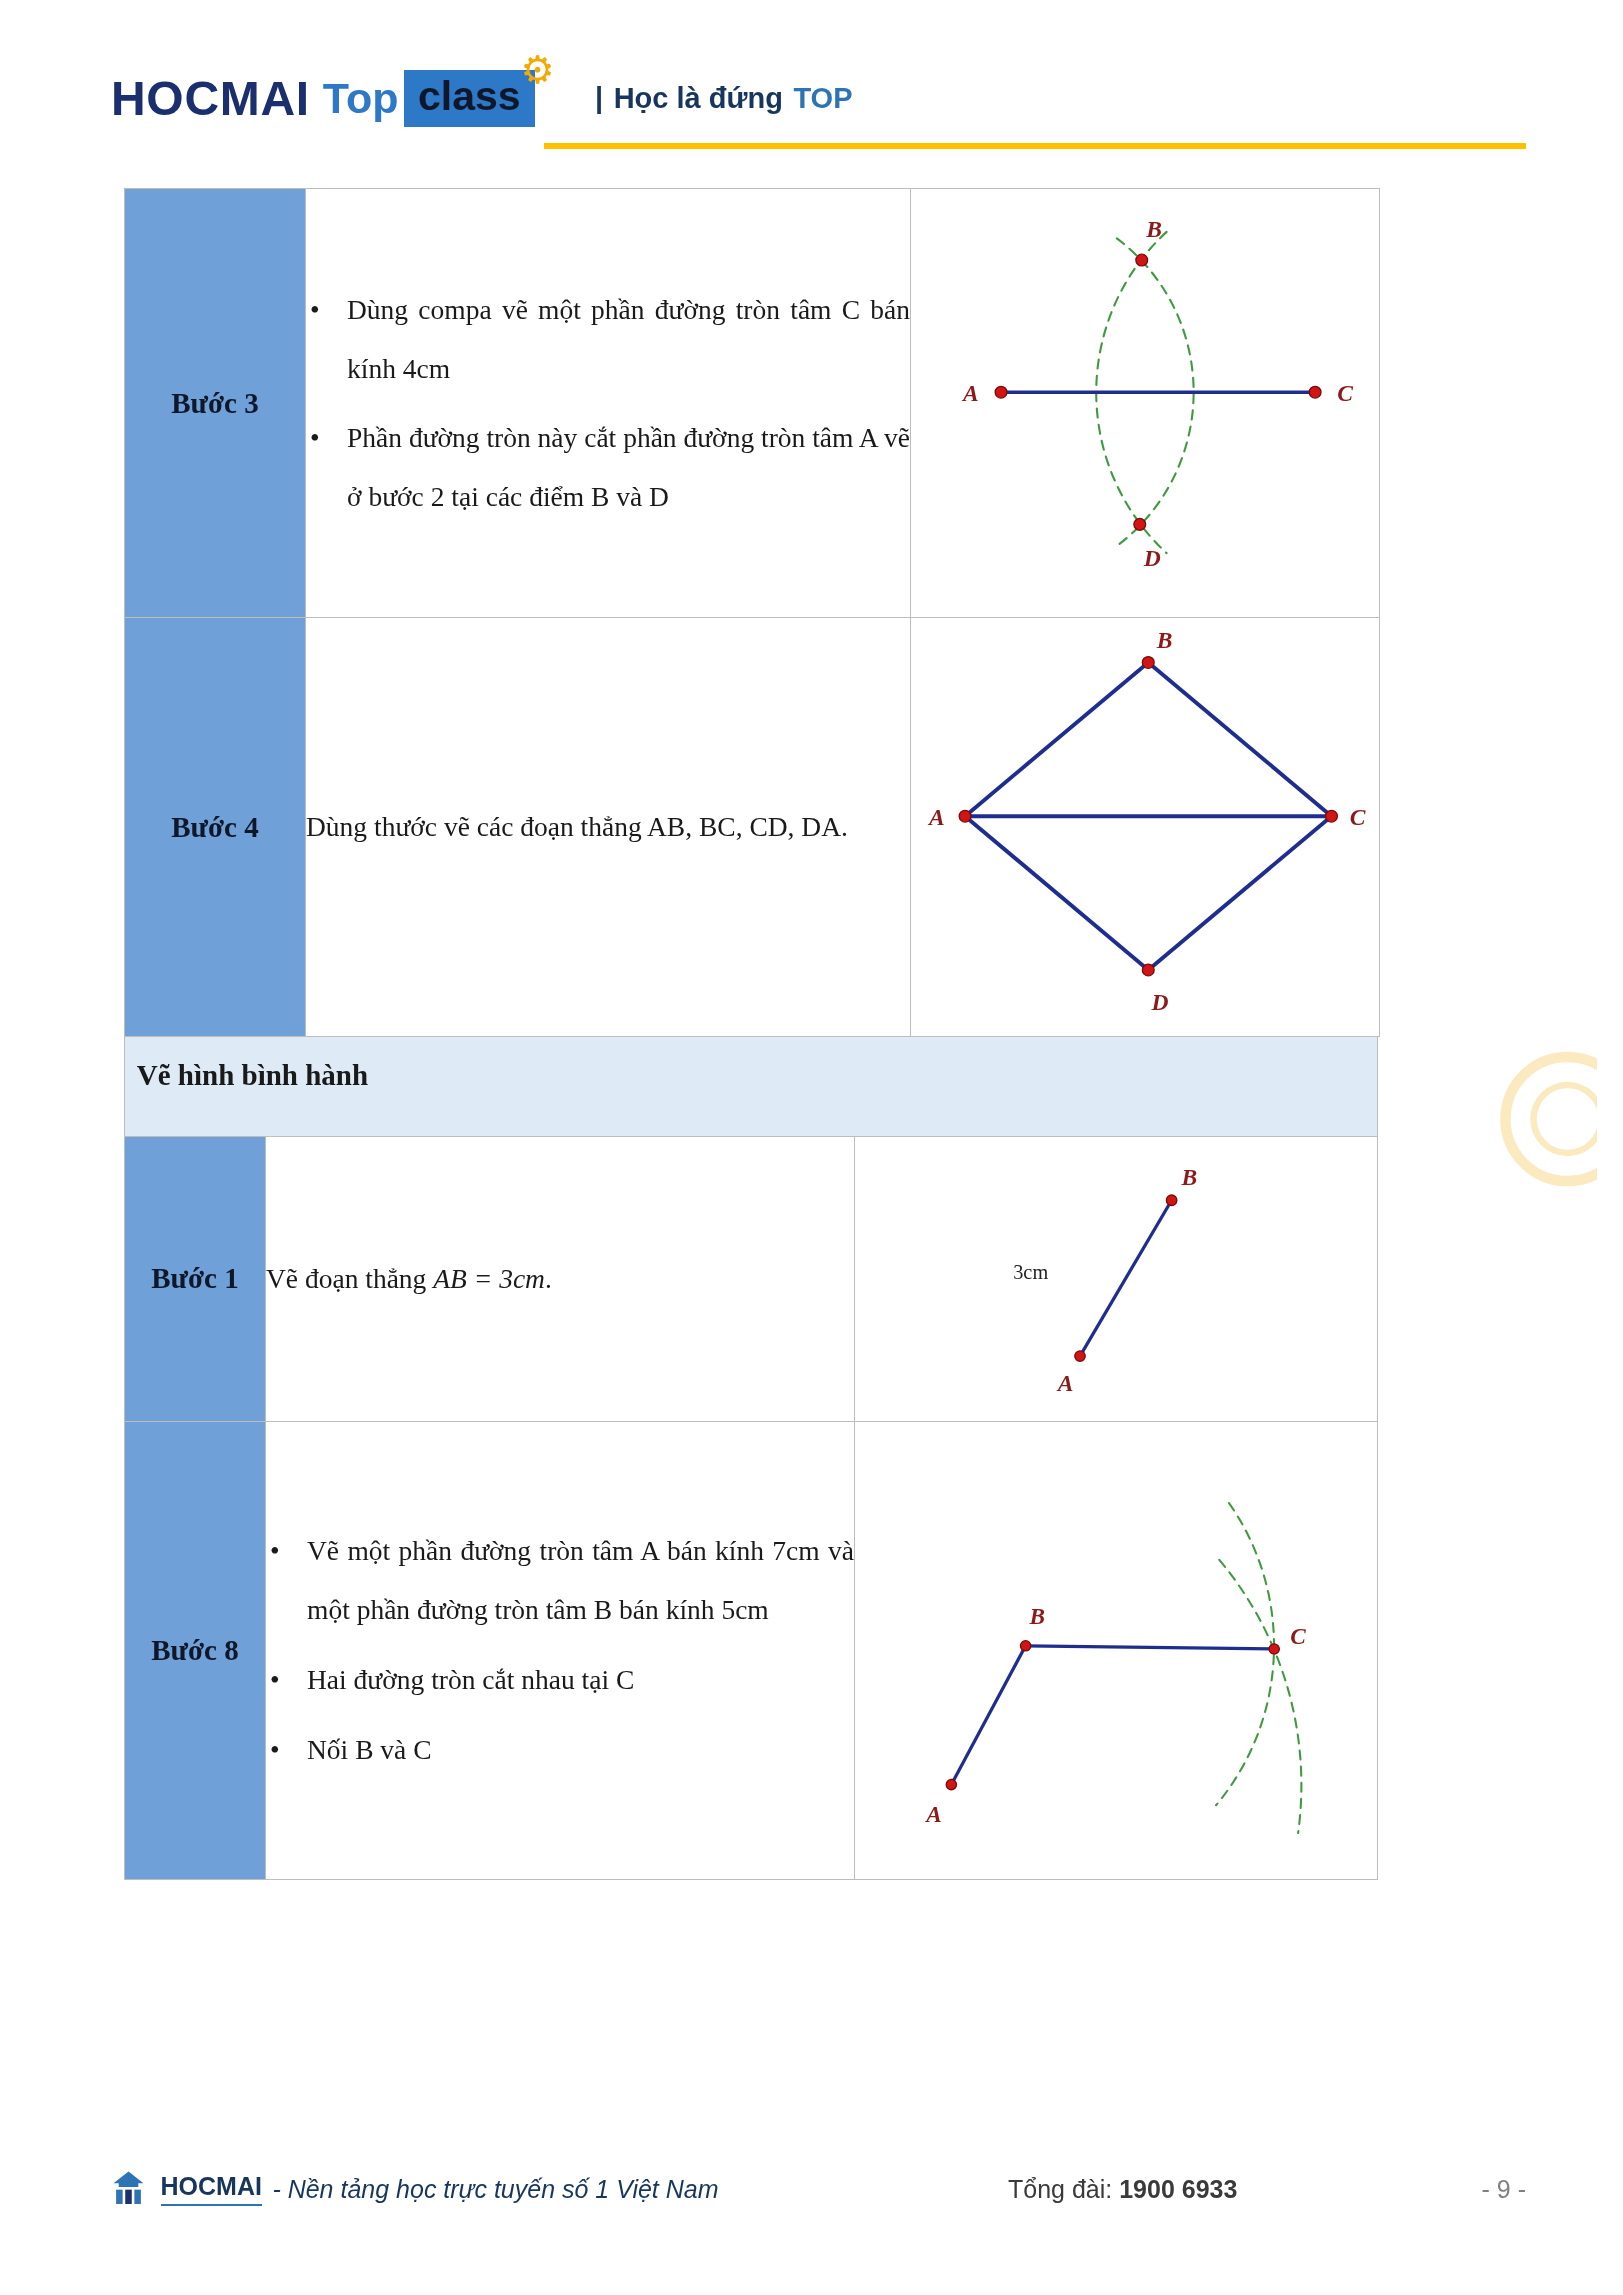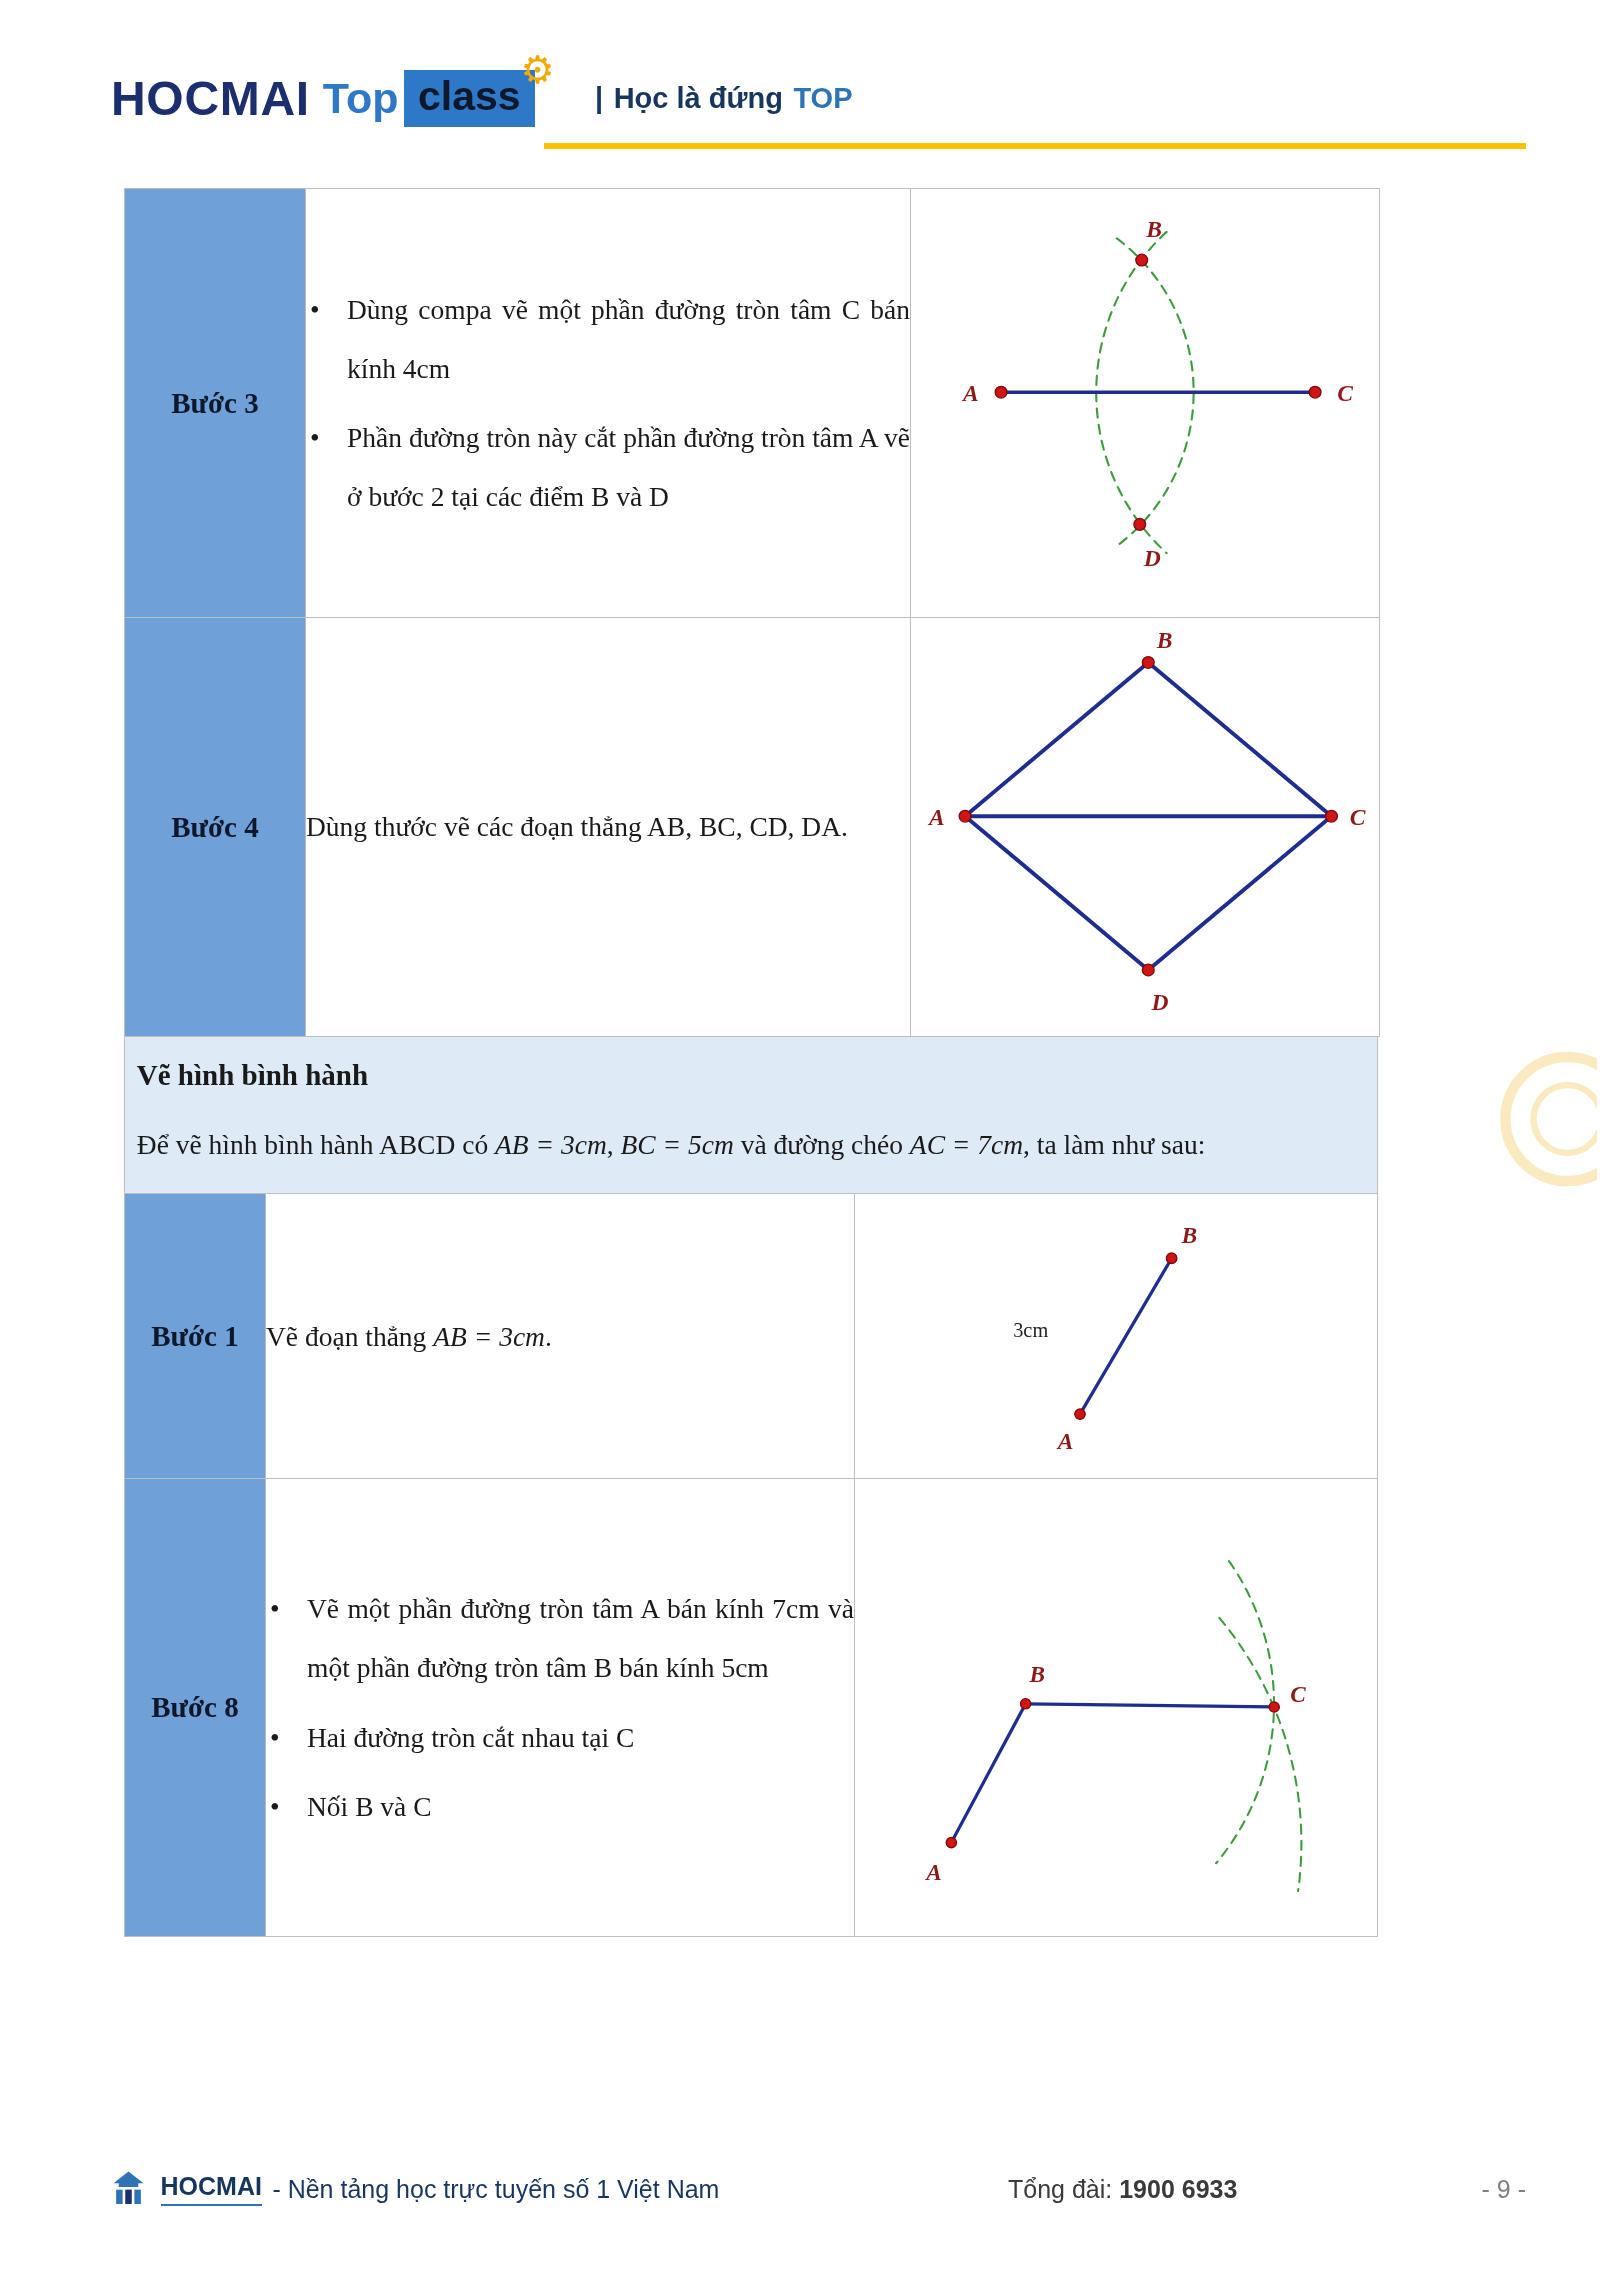--- a/index.html
+++ b/index.html
@@ -43,21 +43,21 @@
   .geo-label{font-family:"Liberation Serif",serif;font-style:italic;font-weight:bold;font-size:36px;fill:#8b1a1a;}
   .geo-measure{font-family:"Liberation Serif",serif;font-size:31px;fill:#222222;}
 
   
   .watermark{position:absolute;right:26px;top:1021px;opacity:0.33;}
 
   
   .footer{position:absolute;left:0;top:2170px;width:1623px;height:59px;font-family:"Liberation Sans",sans-serif;font-size:25px;color:#17365d;}
   .footer-left{position:absolute;left:107px;top:0;display:flex;align-items:center;gap:10.5px;}
   .footer-brand{font-weight:bold;color:#17365d;border-bottom:2.6px solid #2e74b5;padding-bottom:3.3px;}
-  .footer-tagline{color:#17365d;}
+  .footer-tagline{color:#17365d;font-style:italic;}
   .footer-hotline{position:absolute;left:1008px;top:5.2px;color:#3a3a3a;}
   .footer-hotline b{color:#3a3a3a;}
   .footer-page{position:absolute;right:97px;top:5.2px;color:#808080;}
 </style>
 </head>
 <body>
 
 <div class="header">
   <div class="logo">
     <span class="logo-hocmai">HOCMAI</span>
@@ -132,23 +132,20 @@
           <text class="geo-label" x="663" y="309">C</text>
           <text class="geo-label" x="360" y="592">D</text>
         </svg>
       </td>
     </tr>
   </tbody>
     </table>
 
   <div class="band">
     <p class="band-title">Vẽ hình bình hành</p>
-    <p class="band-text">
-      <span>Để vẽ hình bình hành ABCD có </span><span class="math">AB = 3cm</span><span>, </span><span class="math">BC = 5cm</span><span> và đường chéo </span><span class="math">AC = 7cm</span><span>, ta làm như sau:</span>
-    </p>
   </div>
 
   <table class="steps">
     <colgroup>
         <col style="width:141px">
         <col style="width:589px">
         <col style="width:523px">
       </colgroup>
     <tbody>
         <tr style="height:285px;">

